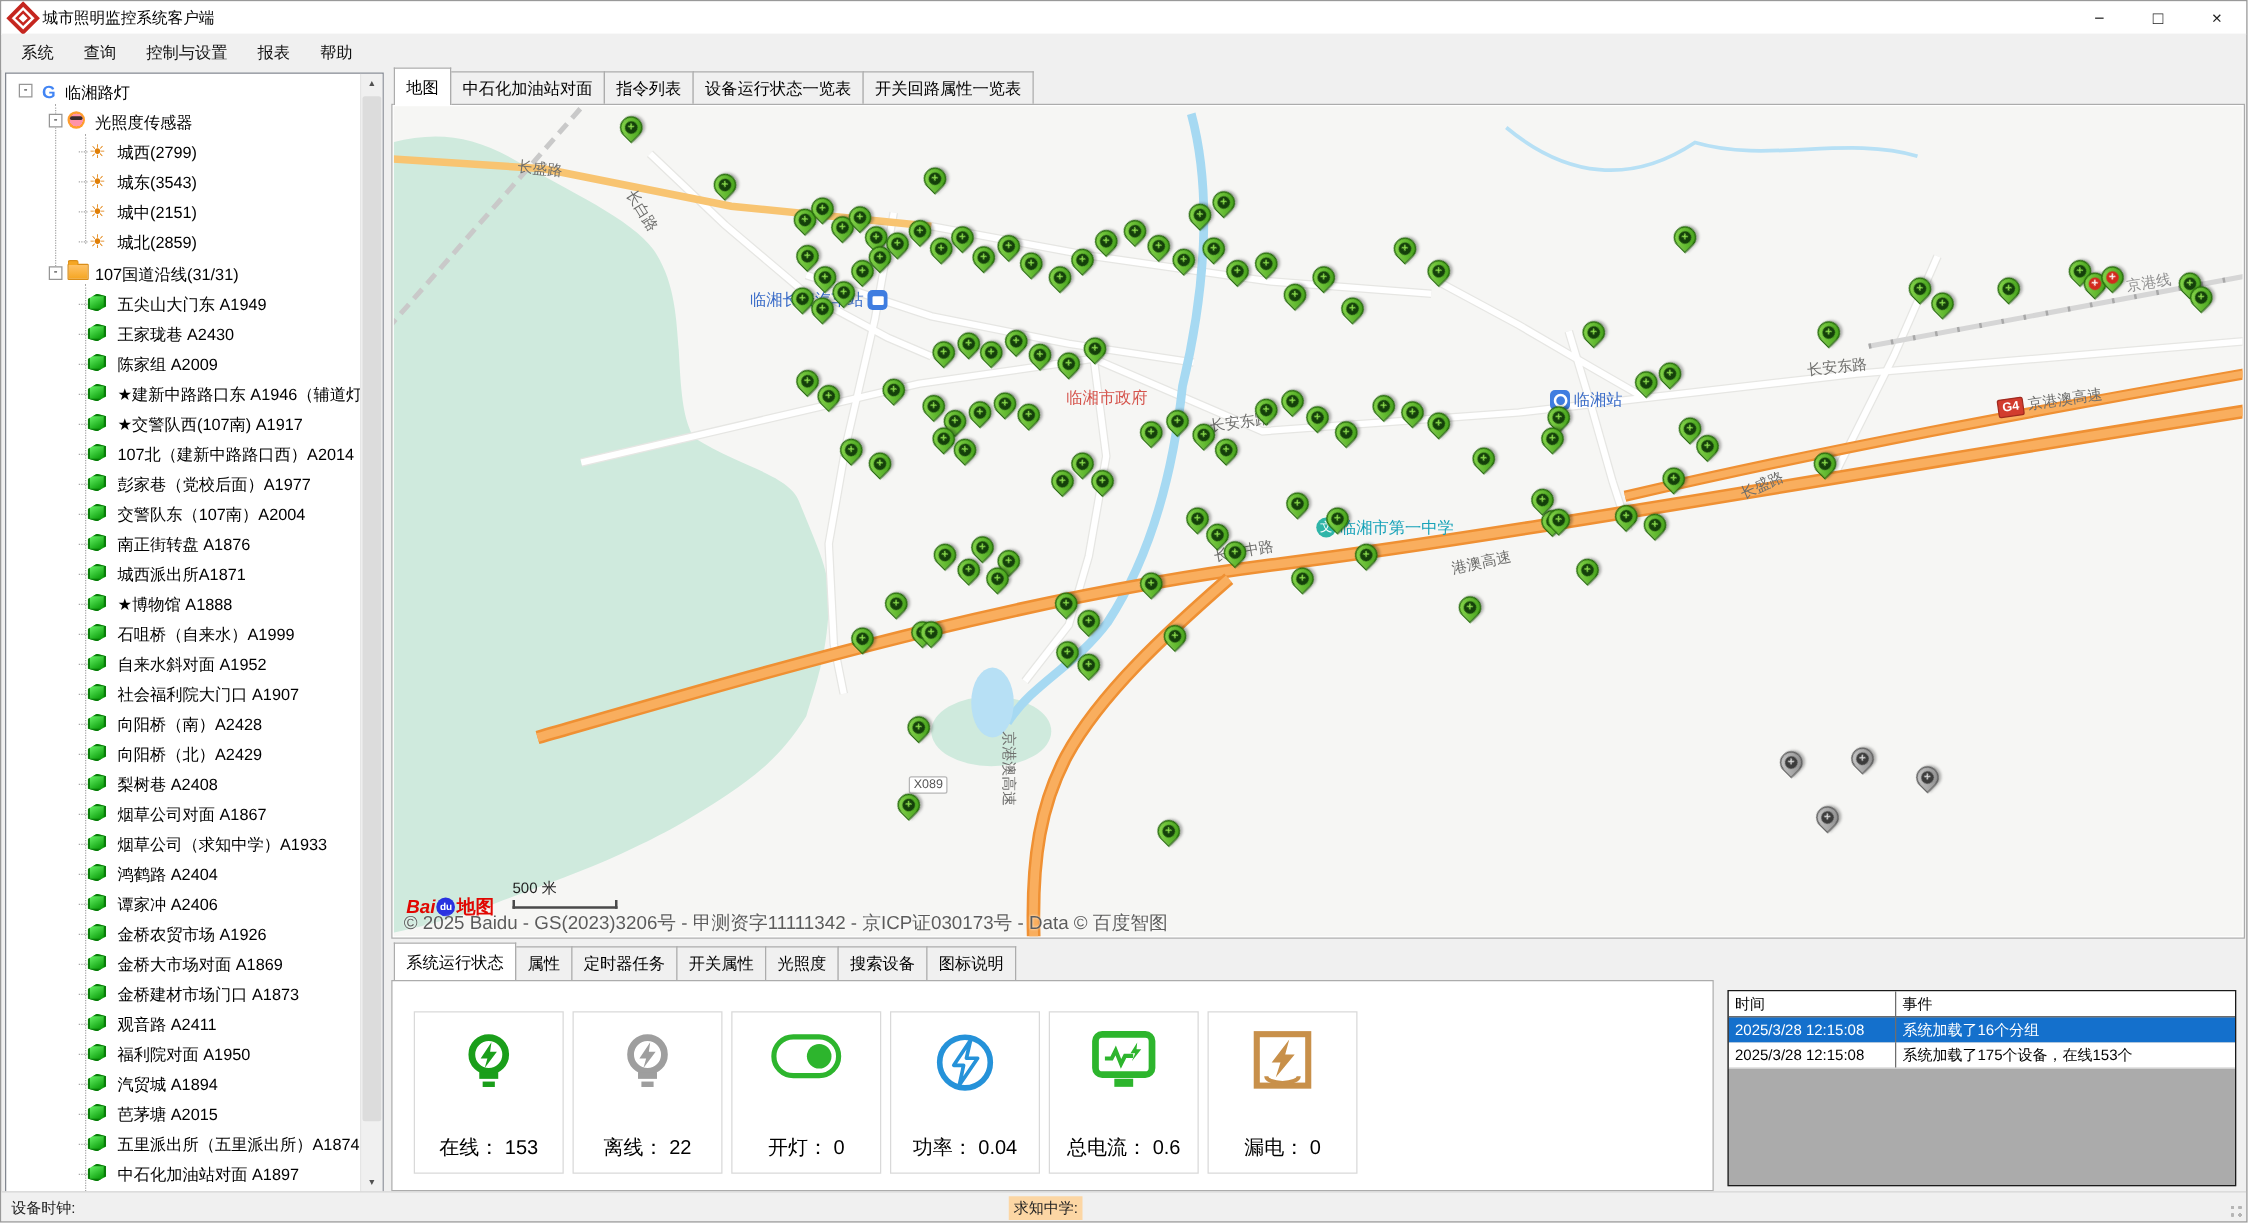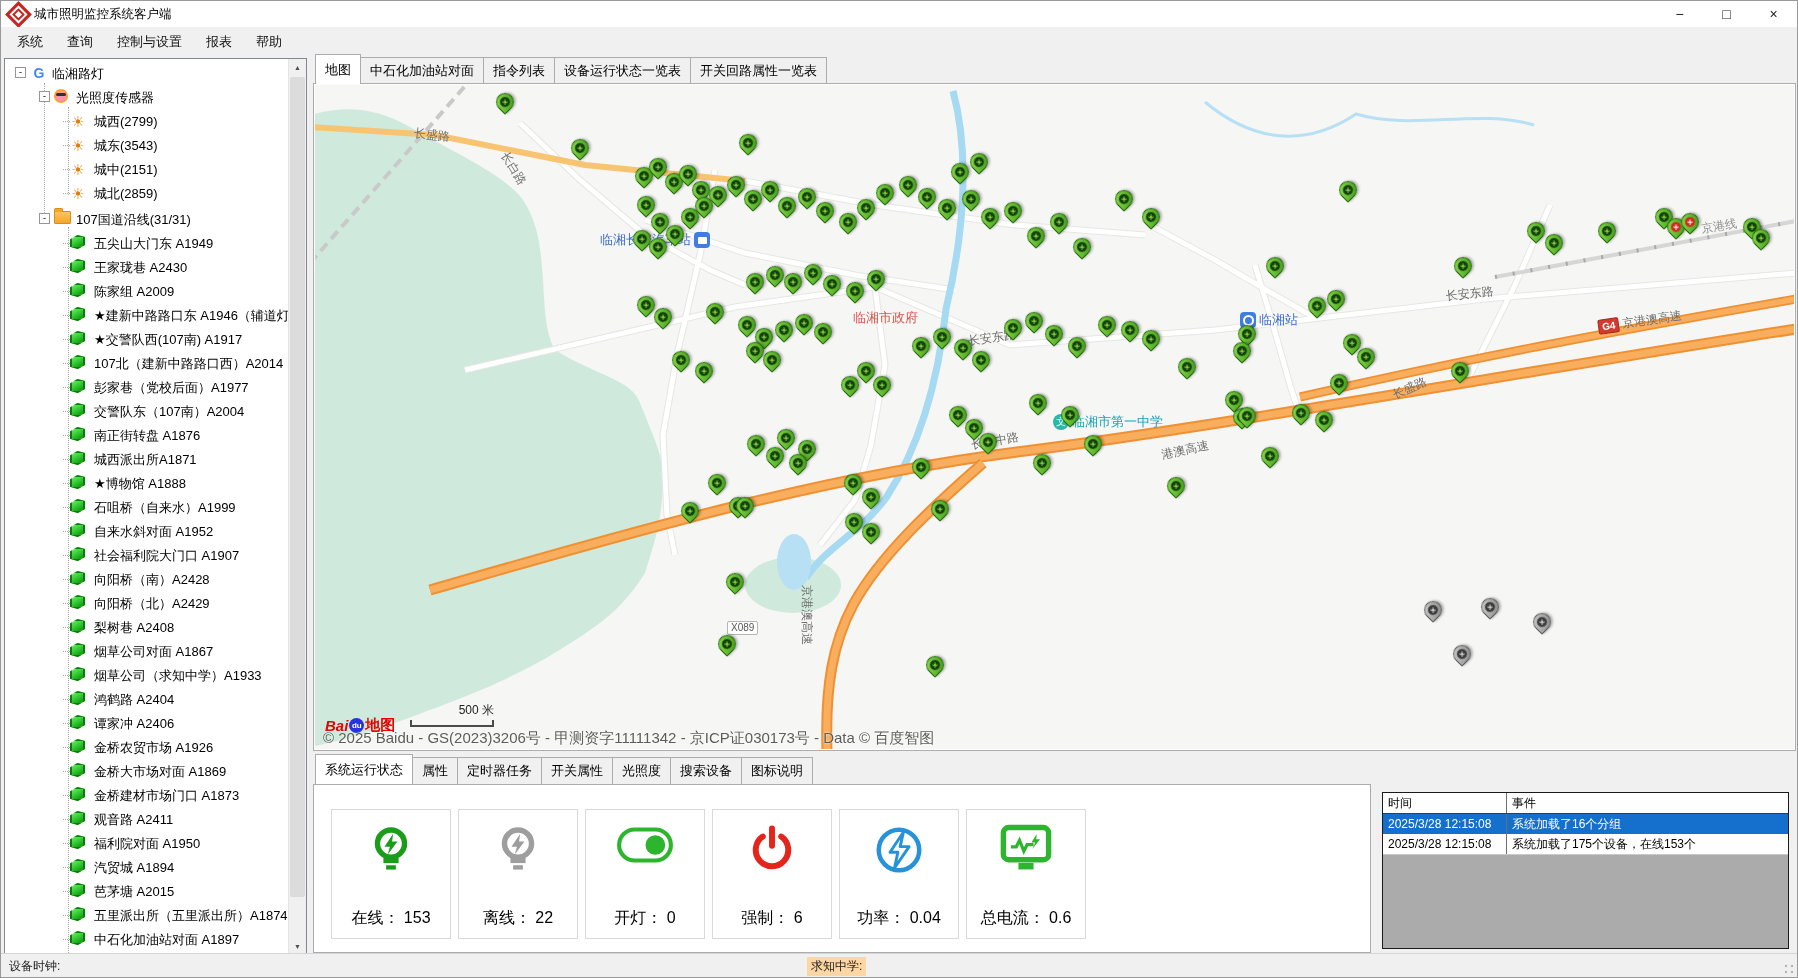--- a/index.html
+++ b/index.html
@@ -68,34 +68,34 @@
   .pin::after{content:"+";position:absolute;inset:3px;background:#14400a;border-radius:50%;color:#8fe24e;
        font:bold 9px/9px "DejaVu Sans Mono",monospace;display:flex;align-items:center;justify-content:center;transform:rotate(45deg)}
   .pin.gray{background:linear-gradient(135deg,#cfcfcf,#878787);border-color:#5d5d5d}
   .pin.gray::after{background:#3c3c3c;color:#e0e0e0}
   .pin.red::after{background:#d22a1e;color:#fff}
   
   .bailogo{position:absolute;left:10px;bottom:14px;z-index:6;display:flex;align-items:center;font-weight:bold;font-size:15px}
   .bailogo .bai{color:#e10601;font-style:italic}
   .bailogo .du{width:15px;height:15px;border-radius:50%;background:#2932e1;color:#fff;font-size:8px;display:flex;align-items:center;justify-content:center;margin:0 1px}
   .bailogo .dmap{color:#e10601}
-  .scalebar{position:absolute;left:95px;bottom:22px;z-index:6;text-align:right;font-size:12px;color:#222}
+  .scalebar{position:absolute;left:95px;bottom:22px;z-index:6;text-align:left;font-size:12px;color:#222}
   .scalebar .bar{width:80px;height:5px;border:2px solid #4a4a4a;border-top:none;margin-top:1px}
   .attrib{position:absolute;left:8px;bottom:1px;z-index:6;font-size:15px;color:#5c5c5c;text-shadow:0 0 2px #fff}
   
   .bottom-page{position:absolute;left:312px;top:783px;width:1058px;height:169px;background:#fff;border:1px solid #acacac;box-sizing:border-box}
   .cards{position:absolute;left:17px;top:24px;display:flex;gap:7px}
   .card{width:118px;height:128px;background:#fff;border:1px solid #d9d9d9;display:flex;flex-direction:column;align-items:center}
   .card svg{margin-top:13px}
   .card .cap{margin-top:auto;margin-bottom:9px;font-size:16px;color:#000;white-space:nowrap}
   
   .events{position:absolute;left:1381px;top:791px;width:407px;height:157px;background:#ababab;border:1px solid #1a1a1a;box-sizing:border-box;font-size:12px;overflow:hidden}
   .erow{display:flex;height:20px;line-height:20px}
   .ecell{padding:0 5px;overflow:hidden;white-space:nowrap;box-sizing:border-box}
-  .ecell.c0{width:124px;flex:none;border-right:1px solid #6e6e6e}
+  .ecell.c0{width:134px;flex:none;border-right:1px solid #6e6e6e}
   .ecell.c1{flex:1}
   .erow.head{background:#fff;border-bottom:1px solid #3c3c3c;font-weight:normal}
   .erow.sel{background:#1470cc;color:#fff}
   .erow.norm{background:#fff;color:#000;border-bottom:1px solid #c9c9c9}
   
   .statusbar{position:absolute;left:0;bottom:0;right:0;height:23px;background:#f0f0f0;border-top:1px solid #d5d5d5;font-size:12px;color:#222}
   .sb-left{position:absolute;left:8px;top:4px}
   .sb-exec{position:absolute;left:806px;top:3px;background:#fcd6a4;padding:1px 4px}
   .grip{position:absolute;right:2px;bottom:2px;width:12px;height:12px;
         background:radial-gradient(circle at 3px 3px,#b5b5b5 1.4px,transparent 1.6px),
@@ -571,42 +571,43 @@
         <div class="cap"><span>离线：</span><span> 22</span></div>
       </div>
       <div class="card">
         <div style="color: rgb(45, 181, 45);"><svg width="58" height="44" viewBox="0 0 56 40">
             <rect x="3" y="5" width="50" height="30" rx="15" fill="none" stroke="currentColor" stroke-width="4"></rect>
             <circle cx="38" cy="20" r="9.5" fill="currentColor"></circle>
           </svg></div>
         <div class="cap"><span>开灯：</span><span> 0</span></div>
       </div>
       <div class="card">
-        <div style="color: rgb(227, 37, 28);"><svg width="52" height="52" viewBox="0 0 48 48">
-            <path d="M32.5 12.5 A15 15 0 1 1 15.5 12.5" fill="none" stroke="currentColor" stroke-width="5.5" stroke-linecap="round"></path>
-            <line x1="24" y1="5" x2="24" y2="21" stroke="currentColor" stroke-width="5.5" stroke-linecap="round"></line>
-          </svg></div>
-        <div class="cap"><span>强制：</span><span> 6</span></div>
-      </div>
-      <div class="card">
         <div style="color: rgb(37, 146, 217);"><svg width="54" height="54" viewBox="0 0 48 48">
             <circle cx="24" cy="24" r="18" fill="none" stroke="currentColor" stroke-width="4"></circle>
             <path d="M28 8 L16 26 L23 26 L20 40 L33 21 L25 21 Z" fill="none" stroke="currentColor" stroke-width="2.6" stroke-linejoin="round"></path>
           </svg></div>
         <div class="cap"><span>功率：</span><span> 0.04</span></div>
       </div>
       <div class="card">
         <div style="color: rgb(45, 181, 45);"><svg width="56" height="52" viewBox="0 0 52 48">
             <rect x="5" y="4" width="42" height="30" rx="5" fill="none" stroke="currentColor" stroke-width="5"></rect>
             <polyline points="12,22 17,22 20,16 24,26 27,20 33,20" fill="none" stroke="currentColor" stroke-width="3"></polyline>
             <path d="M36 10 L31 18 L34.5 18 L32 24 L39 15 L35.5 15 Z" fill="currentColor"></path>
             <rect x="19" y="37" width="14" height="6" fill="currentColor"></rect>
           </svg></div>
         <div class="cap"><span>总电流：</span><span> 0.6</span></div>
       </div>
+      <div class="card">
+        <div style="color: rgb(200, 144, 74);"><svg width="52" height="52" viewBox="0 0 48 48">
+            <rect x="5" y="4" width="38" height="38" fill="none" stroke="currentColor" stroke-width="4.5"></rect>
+            <path d="M29 8 L16 25 L22.5 25 L19 36 L33 19 L26 19 Z" fill="currentColor"></path>
+            <path d="M12 35 A12 5 0 1 0 36 35" fill="none" stroke="currentColor" stroke-width="3"></path>
+          </svg></div>
+        <div class="cap"><span>漏电：</span><span> 0</span></div>
+      </div>
     </div>
 </div>
 
 <div class="events" id="events">
     <div class="erow head">
       <div class="ecell c0">时间</div>
       <div class="ecell c1">事件</div>
     </div>
     <div class="erow sel">
       <div class="ecell c0">2025/3/28 12:15:08</div>

